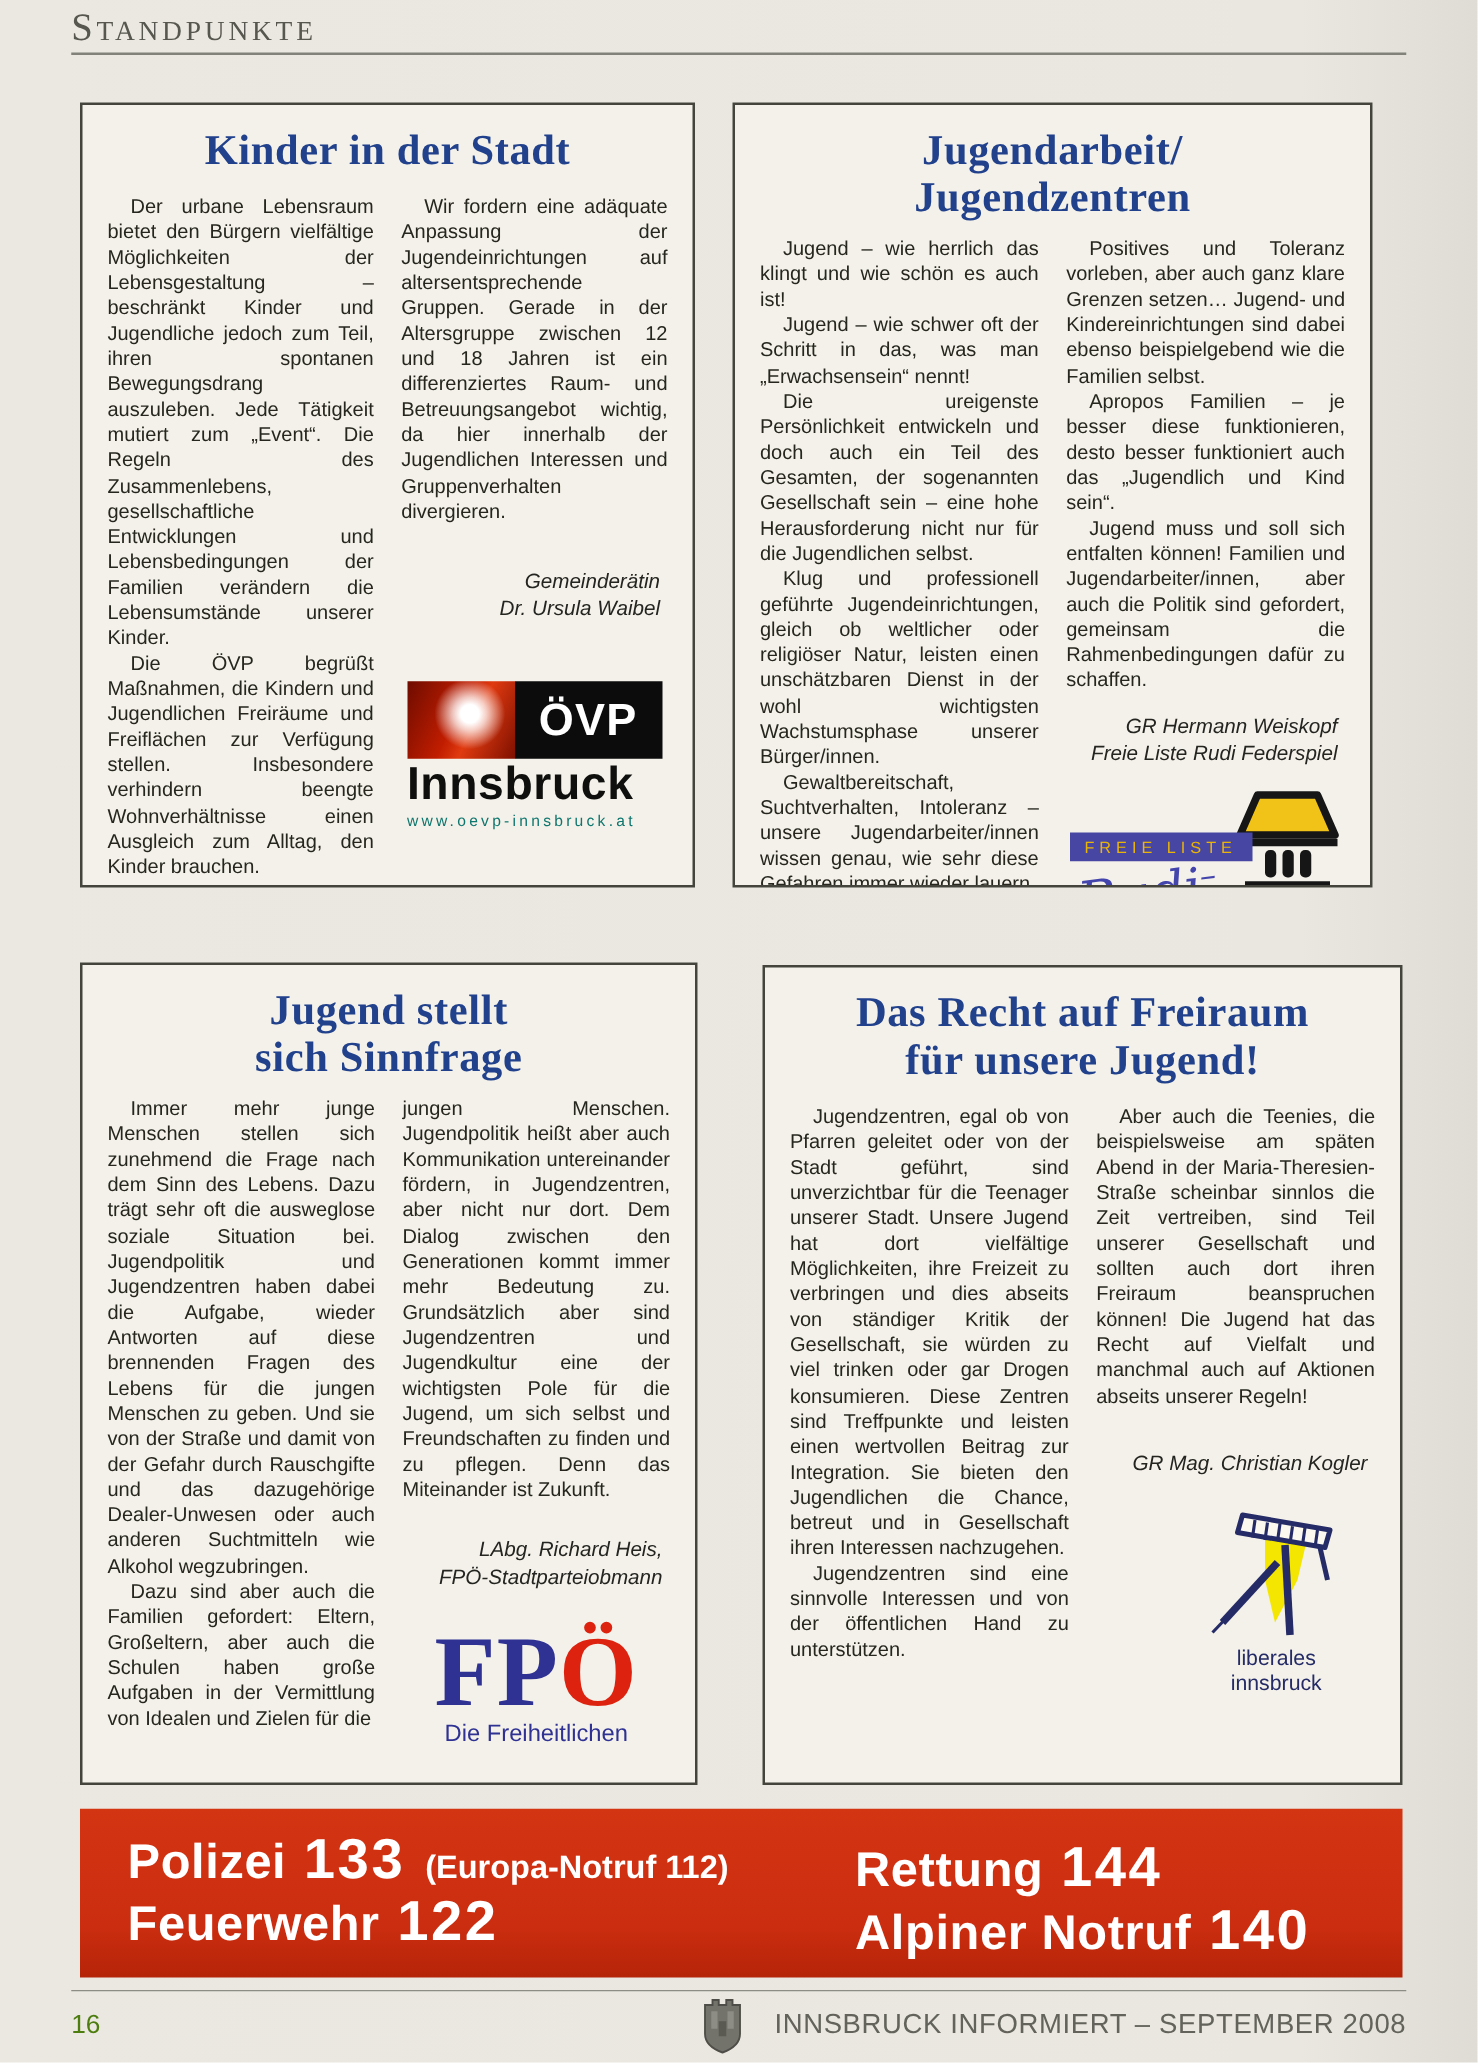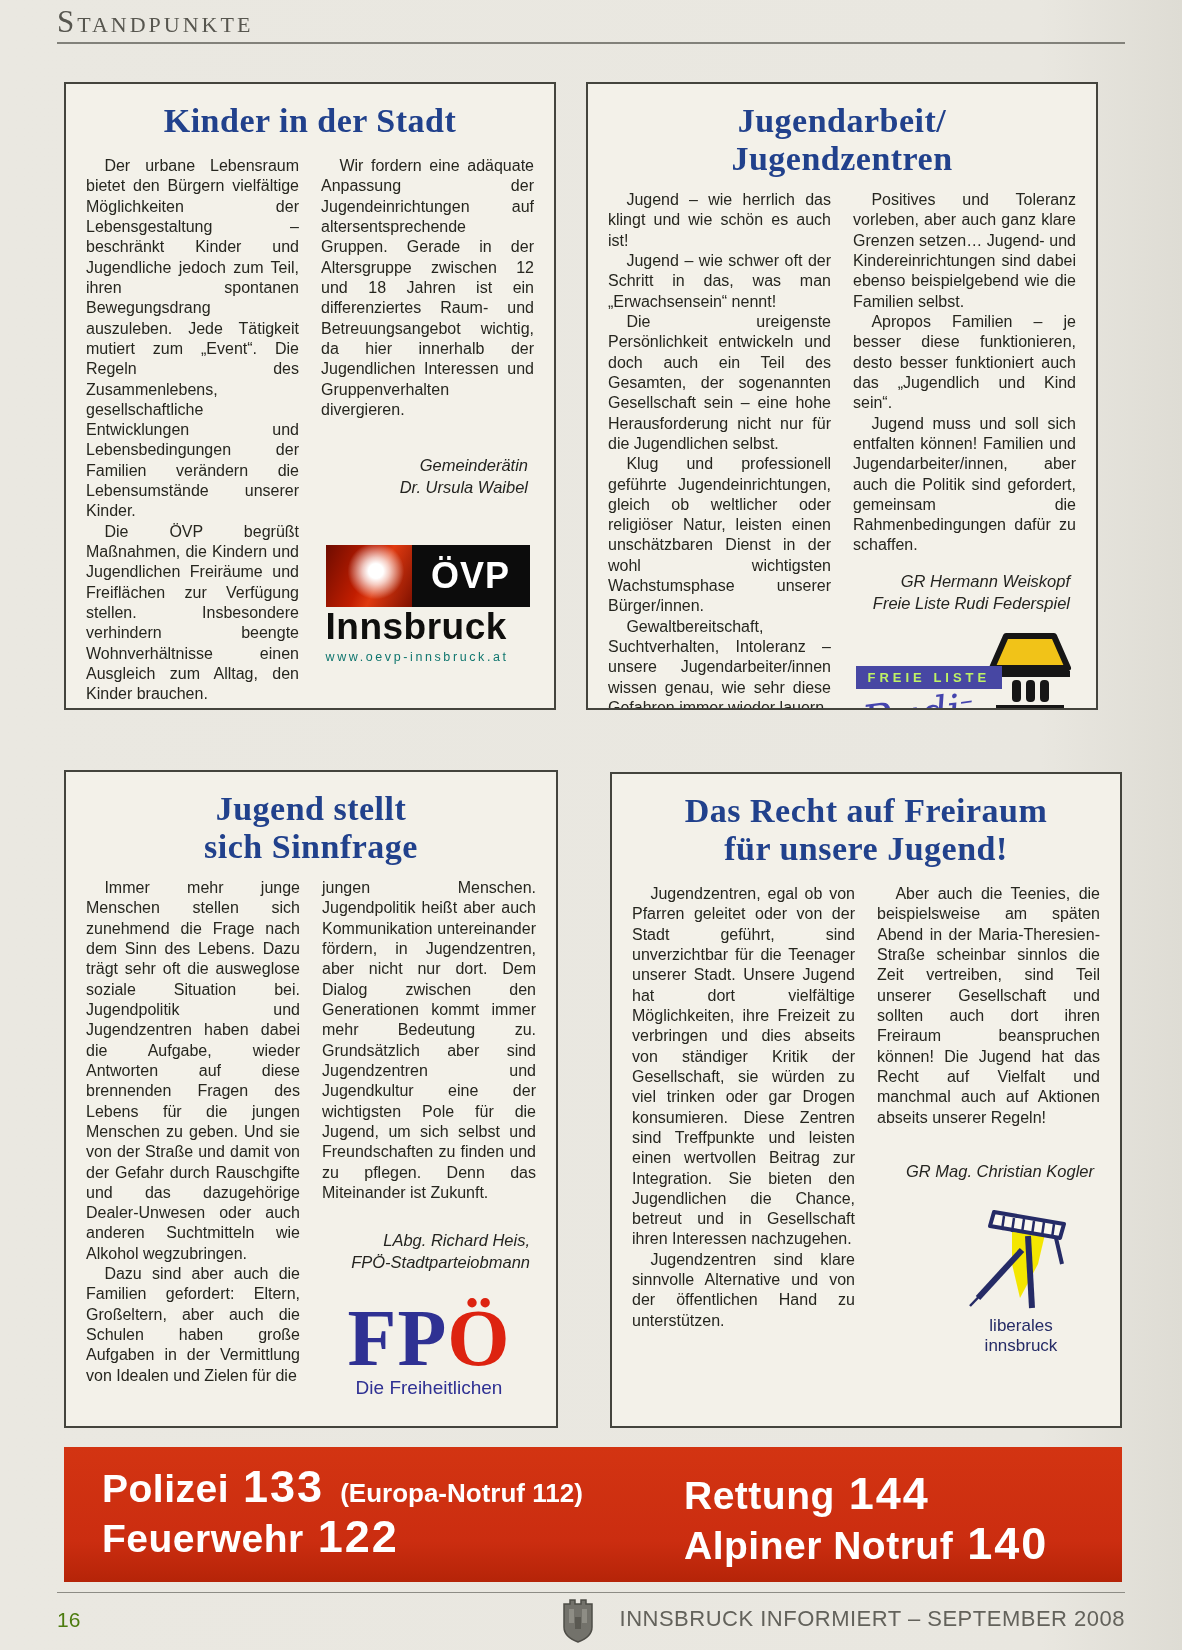--- a/index.html
+++ b/index.html
@@ -53,22 +53,22 @@
   }
   .oevp-black{
     flex:1;background:#0c0c0c;color:#fff;display:flex;align-items:center;justify-content:center;
     font-weight:bold;font-size:36px;letter-spacing:1px;
   }
   .oevp-name{font-weight:bold;font-size:37px;letter-spacing:.5px;color:#0f0f0d;line-height:1.05;margin-top:1px;}
   .oevp-url{font-size:12.5px;letter-spacing:2.6px;color:#0f766e;margin-top:3px;}
   
   .fl{position:relative;width:218px;height:132px;margin:18px auto 0;}
   .fl-bar1{
-    position:absolute;left:0;top:34px;background:#4747a3;color:#bef264;
-    font-size:13px;letter-spacing:4px;padding:4px 12px;font-weight:bold;
+    position:absolute;left:0;top:34px;background:#4747a3;color:#eab308;
+    font-size:13px;letter-spacing:4px;padding:4px 12px;font-weight:normal;
   }
   .fl-script{
     position:absolute;left:6px;top:58px;transform:rotate(-7deg);
     font-family:"DejaVu Serif",serif;font-style:italic;font-size:42px;color:#4444ad;
   }
   .fl-dash{font-size:26px;vertical-align:14px;}
   .fl-tower{position:absolute;right:0;top:0;}
   
   .fpo{text-align:center;margin-top:26px;}
   .fpo-letters{font-family:"Liberation Serif",serif;font-weight:bold;font-size:80px;line-height:.95;letter-spacing:1px;}
@@ -196,21 +196,21 @@
 </div>
 
 <div class="article a4">
   <div class="art-title">
     <span>Das Recht auf Freiraum</span><br>
     <span>für unsere Jugend!</span>
   </div>
   <div class="cols">
     <div class="col">
       <p class="body">Jugendzentren, egal ob von Pfarren geleitet oder von der Stadt geführt, sind unverzichtbar für die Teenager unserer Stadt. Unsere Jugend hat dort vielfältige Möglichkeiten, ihre Freizeit zu verbringen und dies abseits von ständiger Kritik der Gesellschaft, sie würden zu viel trinken oder gar Drogen konsumieren. Diese Zentren sind Treffpunkte und leisten einen wertvollen Beitrag zur Integration. Sie bieten den Jugendlichen die Chance, betreut und in Gesellschaft ihren Interessen nachzugehen.</p>
-      <p class="body">Jugendzentren sind klare sinnvolle Alternative und von der öffentlichen Hand zu unterstützen.</p>
+      <p class="body">Jugendzentren sind eine sinnvolle Interessen und von der öffentlichen Hand zu unterstützen.</p>
     </div>
     <div class="col">
       <p class="body">Aber auch die Teenies, die beispielsweise am späten Abend in der Maria-Theresien-Straße scheinbar sinnlos die Zeit vertreiben, sind Teil unserer Gesellschaft und sollten auch dort ihren Freiraum beanspruchen können! Die Jugend hat das Recht auf Vielfalt und manchmal auch auf Aktionen abseits unserer Regeln!</p>
       <div class="sig sig-a4">
         <div>GR Mag. Christian Kogler</div>
       </div>
       <div class="lib">
         <svg width="118" height="104" viewBox="0 0 118 104">
           <polygon points="50,18 84,24 76,58 58,92 50,58" fill="#f4e600"></polygon>
           <polygon points="32,6 102,18 98,32 28,20" fill="#faf8ef" stroke="#252b66" stroke-width="4" stroke-linejoin="round"></polygon>

